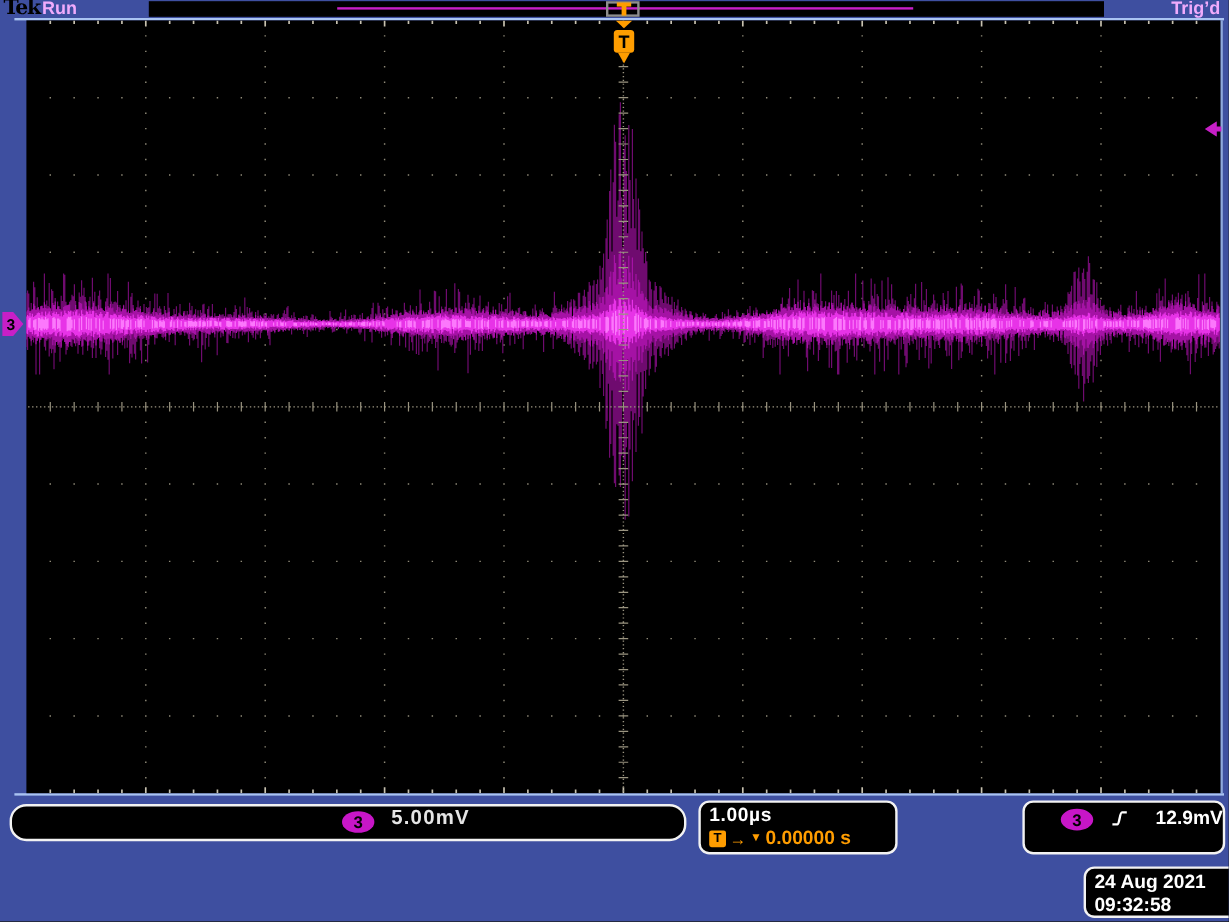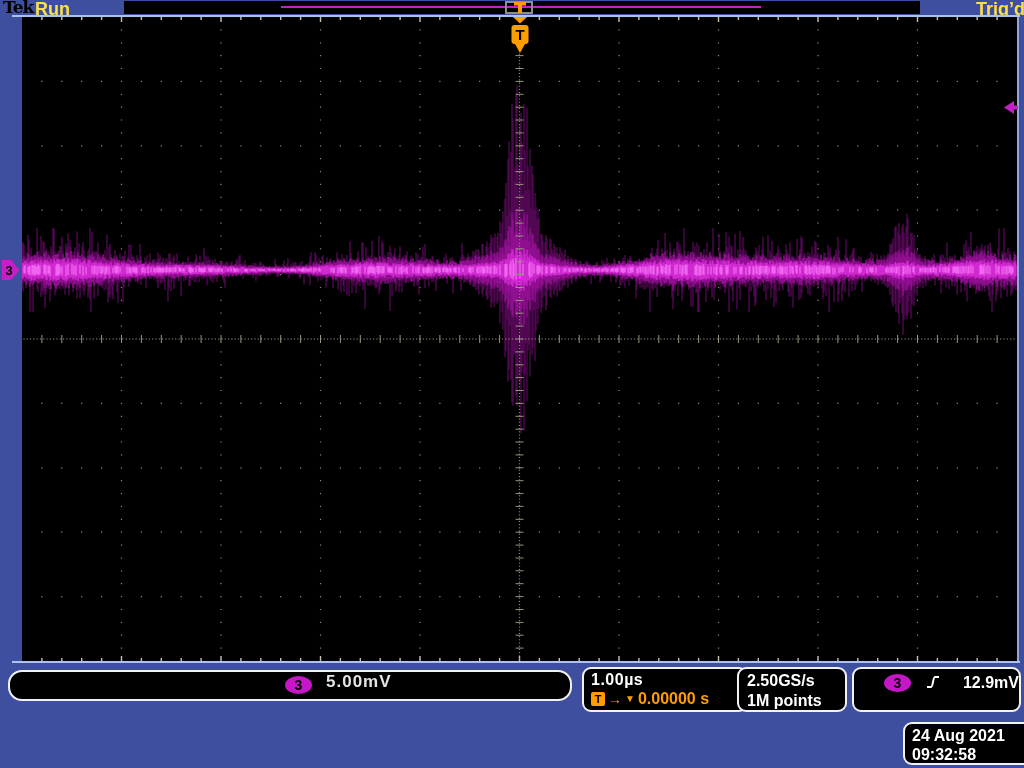--- a/index.html
+++ b/index.html
@@ -2,21 +2,21 @@
 <html><head>
 <meta charset="utf-8">
 <style>
   html,body{margin:0;padding:0;background:#222;}
   .screen{position:relative;width:1024px;height:768px;background:#3E4FA0;
     font-family:"Liberation Sans",sans-serif;overflow:hidden;}
   
   .topbar{position:absolute;left:0;top:0;width:1024px;height:17px;}
   .tek-logo{position:absolute;left:3px;top:-3px;font-family:"DejaVu Serif",serif;
     font-weight:bold;font-size:17px;color:#000;letter-spacing:-1px;}
-  .status-txt{position:absolute;top:-1px;font-weight:bold;font-size:18px;color:#fde047;}
+  .status-txt{position:absolute;top:-1px;font-weight:bold;font-size:15px;color:#f0abfc;}
   .acq-state{left:35px;}
   .trig-status{left:976px;}
   .record-bar{position:absolute;left:124px;top:1px;width:796px;height:13px;background:#000;}
   .record-line{position:absolute;left:157px;top:5px;width:480px;height:2px;background:#C71FC7;}
   .record-bracket{position:absolute;left:381px;top:0;width:28px;height:13px;
     border:2px solid #8E8E8E;box-sizing:border-box;}
   .record-tmark{position:absolute;left:388px;top:0;}
   
   .hline{position:absolute;left:12px;width:1008px;height:2px;background:#A9C3F2;}
   .vline-r{position:absolute;left:1017px;top:17px;width:2px;height:644px;background:#8FA8DC;}
@@ -106,24 +106,20 @@
   <div class="robox hbox">
     <span class="l1">1.00µs</span>
     <span class="l2">
       <span class="t-icon">T</span>
       <span class="arrow-r">→</span>
       <span class="arrow-d">▼</span>
       <span>0.00000 s</span>
     </span>
   </div>
 
-  <div class="robox acqbox">
-    <span>2.50GS/s</span>
-    <span>1M points</span>
-  </div>
 
   <div class="robox trigbox">
     <span class="badge">3</span>
     <svg class="trig-slope" width="14" height="16">
       <path d="M1 13 H5 C7 13 7 3 9 3 H13" stroke="#fff" stroke-width="2" fill="none"></path>
     </svg>
     <span class="trig-level">12.9mV</span>
   </div>
 
   <div class="robox datebox">

